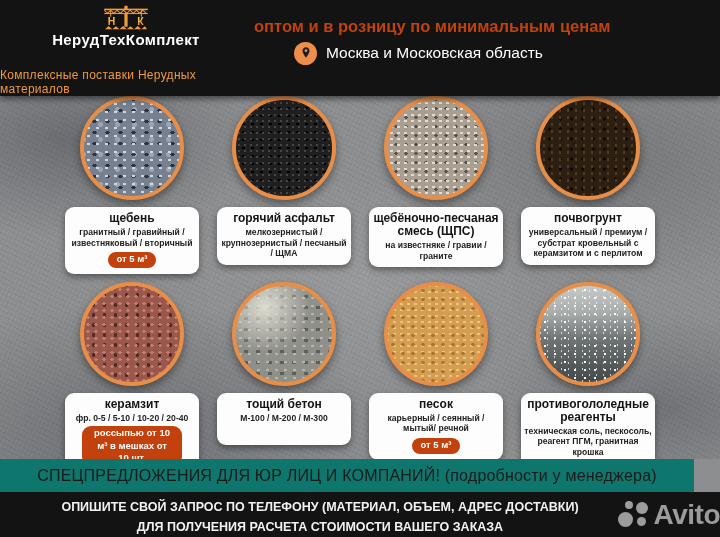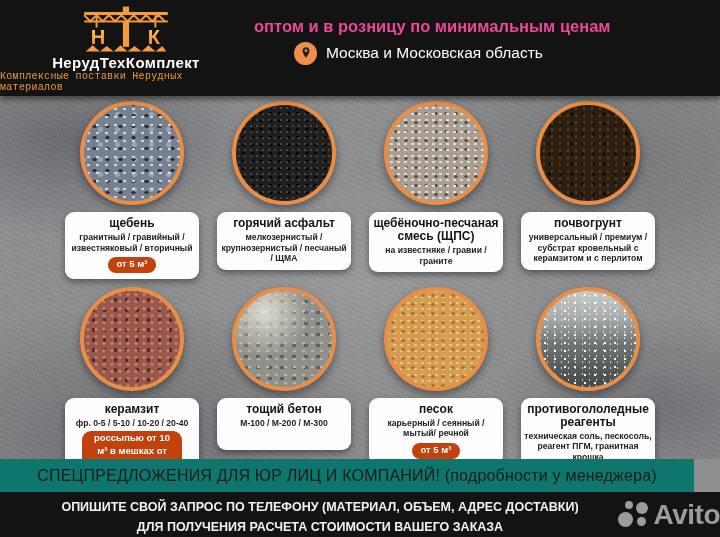--- a/index.html
+++ b/index.html
@@ -11,25 +11,25 @@
 
   
   .hdr {
     position:absolute; top:0; left:0; width:720px; height:96px;
     background:#131313; display:flex; z-index:3;
     box-shadow:0 3px 6px rgba(0,0,0,.5);
   }
   .logo { width:252px; display:flex; flex-direction:column; align-items:center; padding-top:5px; }
   .logo svg { width:104px; height:48px; }
   .company { color:#fff; font-weight:bold; font-size:15px; letter-spacing:.4px; margin-top:1px; }
-  .tagline { color:#f0993e; font-size:10px; letter-spacing:.3px; margin-top:0;font-family:Liberation Mono, monospace; }
+  .tagline { color:#f0993e; font-size:12px; letter-spacing:.3px; margin-top:20px; }
 
   .hdr-right { flex:1; padding:11px 6px 0 2px; }
   .title { color:#ffffff; font-weight:bold; font-size:26px; letter-spacing:.5px; line-height:1; }
-  .subtitle { color:#ec4899; font-weight:bold; font-size:16.5px; margin-top:7px; line-height:1; }
+  .subtitle { color:#c2410c; font-weight:bold; font-size:16.5px; margin-top:7px; line-height:1; }
   .loc-row { display:flex; align-items:center; gap:9px; margin-top:7px; margin-left:40px; }
   .loc-pin {
     width:23px; height:23px; border-radius:50%; background:#ee8e4a;
     display:flex; align-items:center; justify-content:center; flex:0 0 auto;
   }
   .loc-text { color:#ffffff; font-size:15.5px;text-align:center; }
 
   
   .main {
     position:absolute; top:96px; left:0; width:720px; height:363px;
@@ -39,21 +39,21 @@
       radial-gradient(ellipse 350px 200px at 85% 18%, rgba(50,55,60,.26), transparent 65%),
       radial-gradient(ellipse 300px 180px at 50% 52%, rgba(255,255,255,.10), transparent 60%),
       radial-gradient(ellipse 400px 220px at 18% 96%, rgba(35,38,45,.30), transparent 65%),
       radial-gradient(ellipse 300px 160px at 92% 86%, rgba(30,33,40,.25), transparent 60%),
       repeating-linear-gradient(115deg, rgba(255,255,255,.05) 0 1px, transparent 1px 4px),
       repeating-linear-gradient(25deg, rgba(0,0,0,.06) 0 1px, transparent 1px 5px);
   }
   .grid {
     width:720px; height:363px; display:flex; flex-wrap:wrap;
     justify-content:center; align-content:flex-start;
-    column-gap:18px; row-gap:8px; padding-top:5px;
+    column-gap:18px; row-gap:8px; 
   }
   .cell { width:134px; display:flex; flex-direction:column; align-items:center; }
   .photo {
     width:104px; height:104px; border-radius:50%;
     border:4px solid #e98e47; box-shadow:0 4px 9px rgba(0,0,0,.4);
   }
   .card {
     margin-top:7px; width:134px; min-height:52px; background:#fdfdfd;
     border-radius:9px; padding:5px 3px 6px; text-align:center;
     box-shadow:0 3px 6px rgba(0,0,0,.4); color:#141414;

